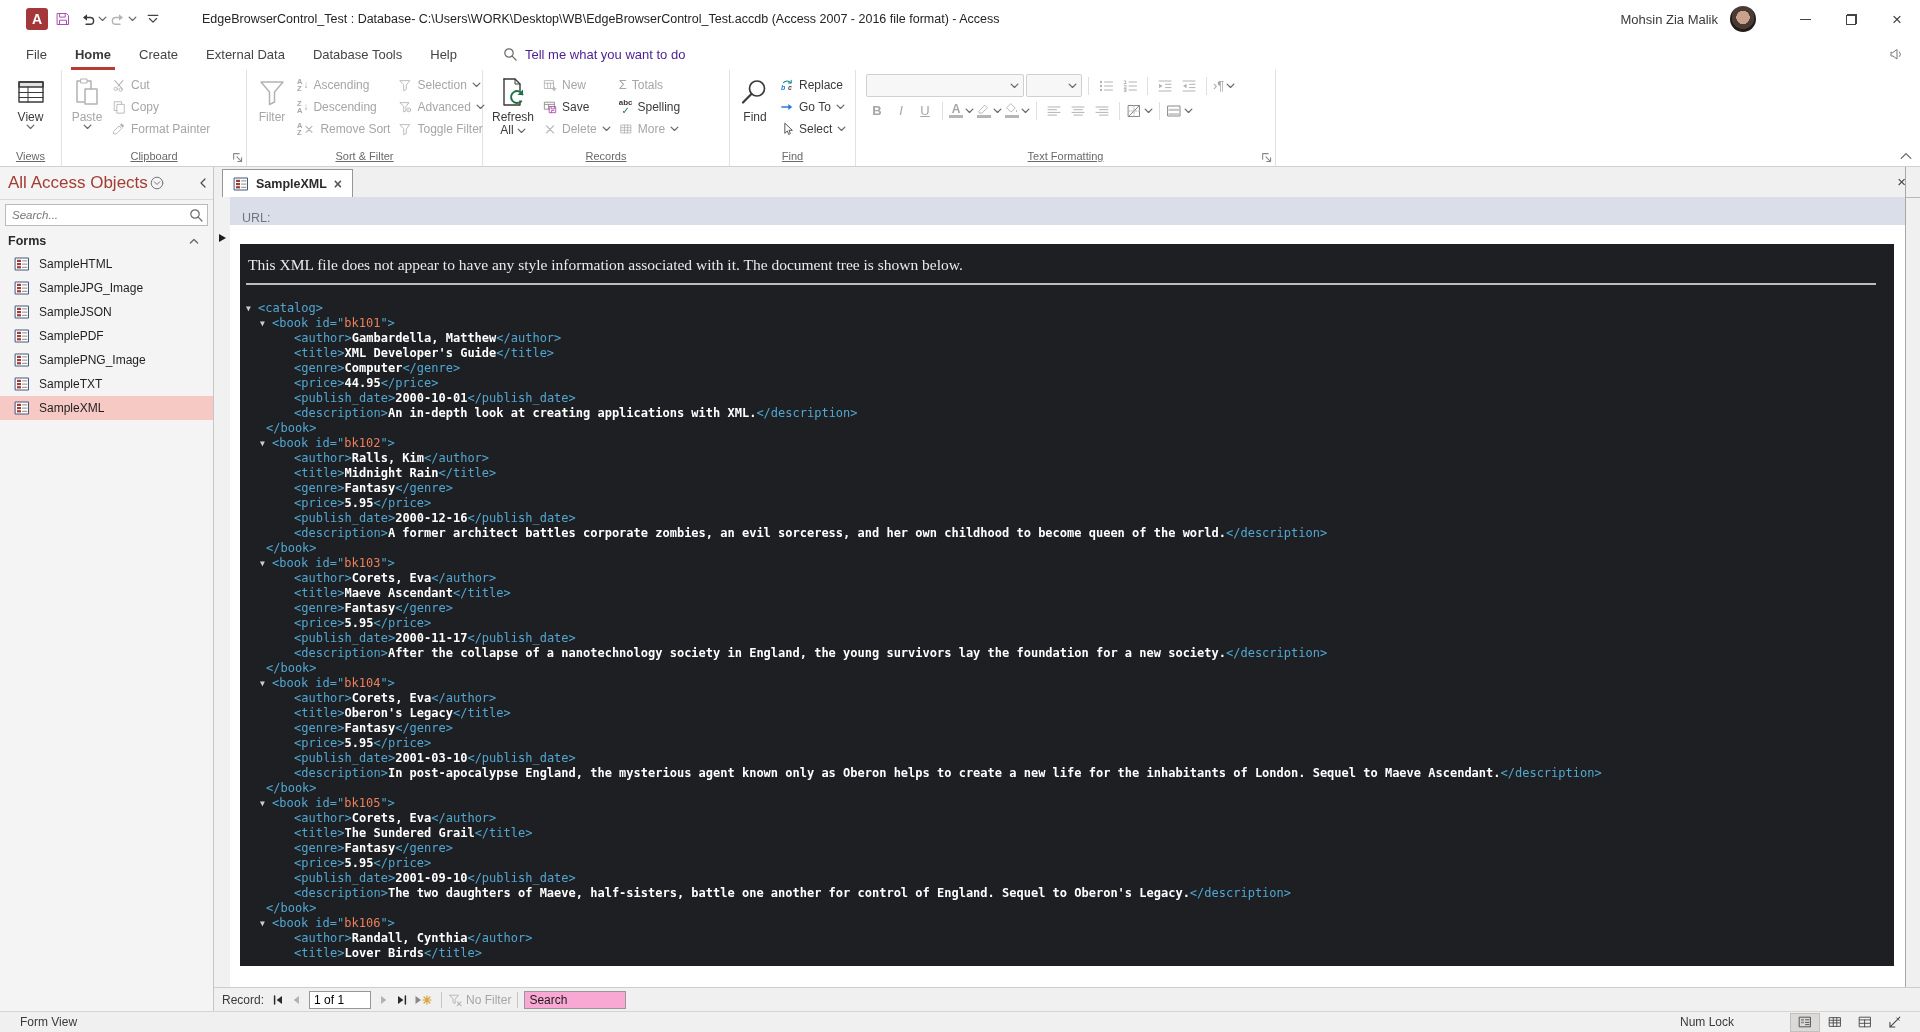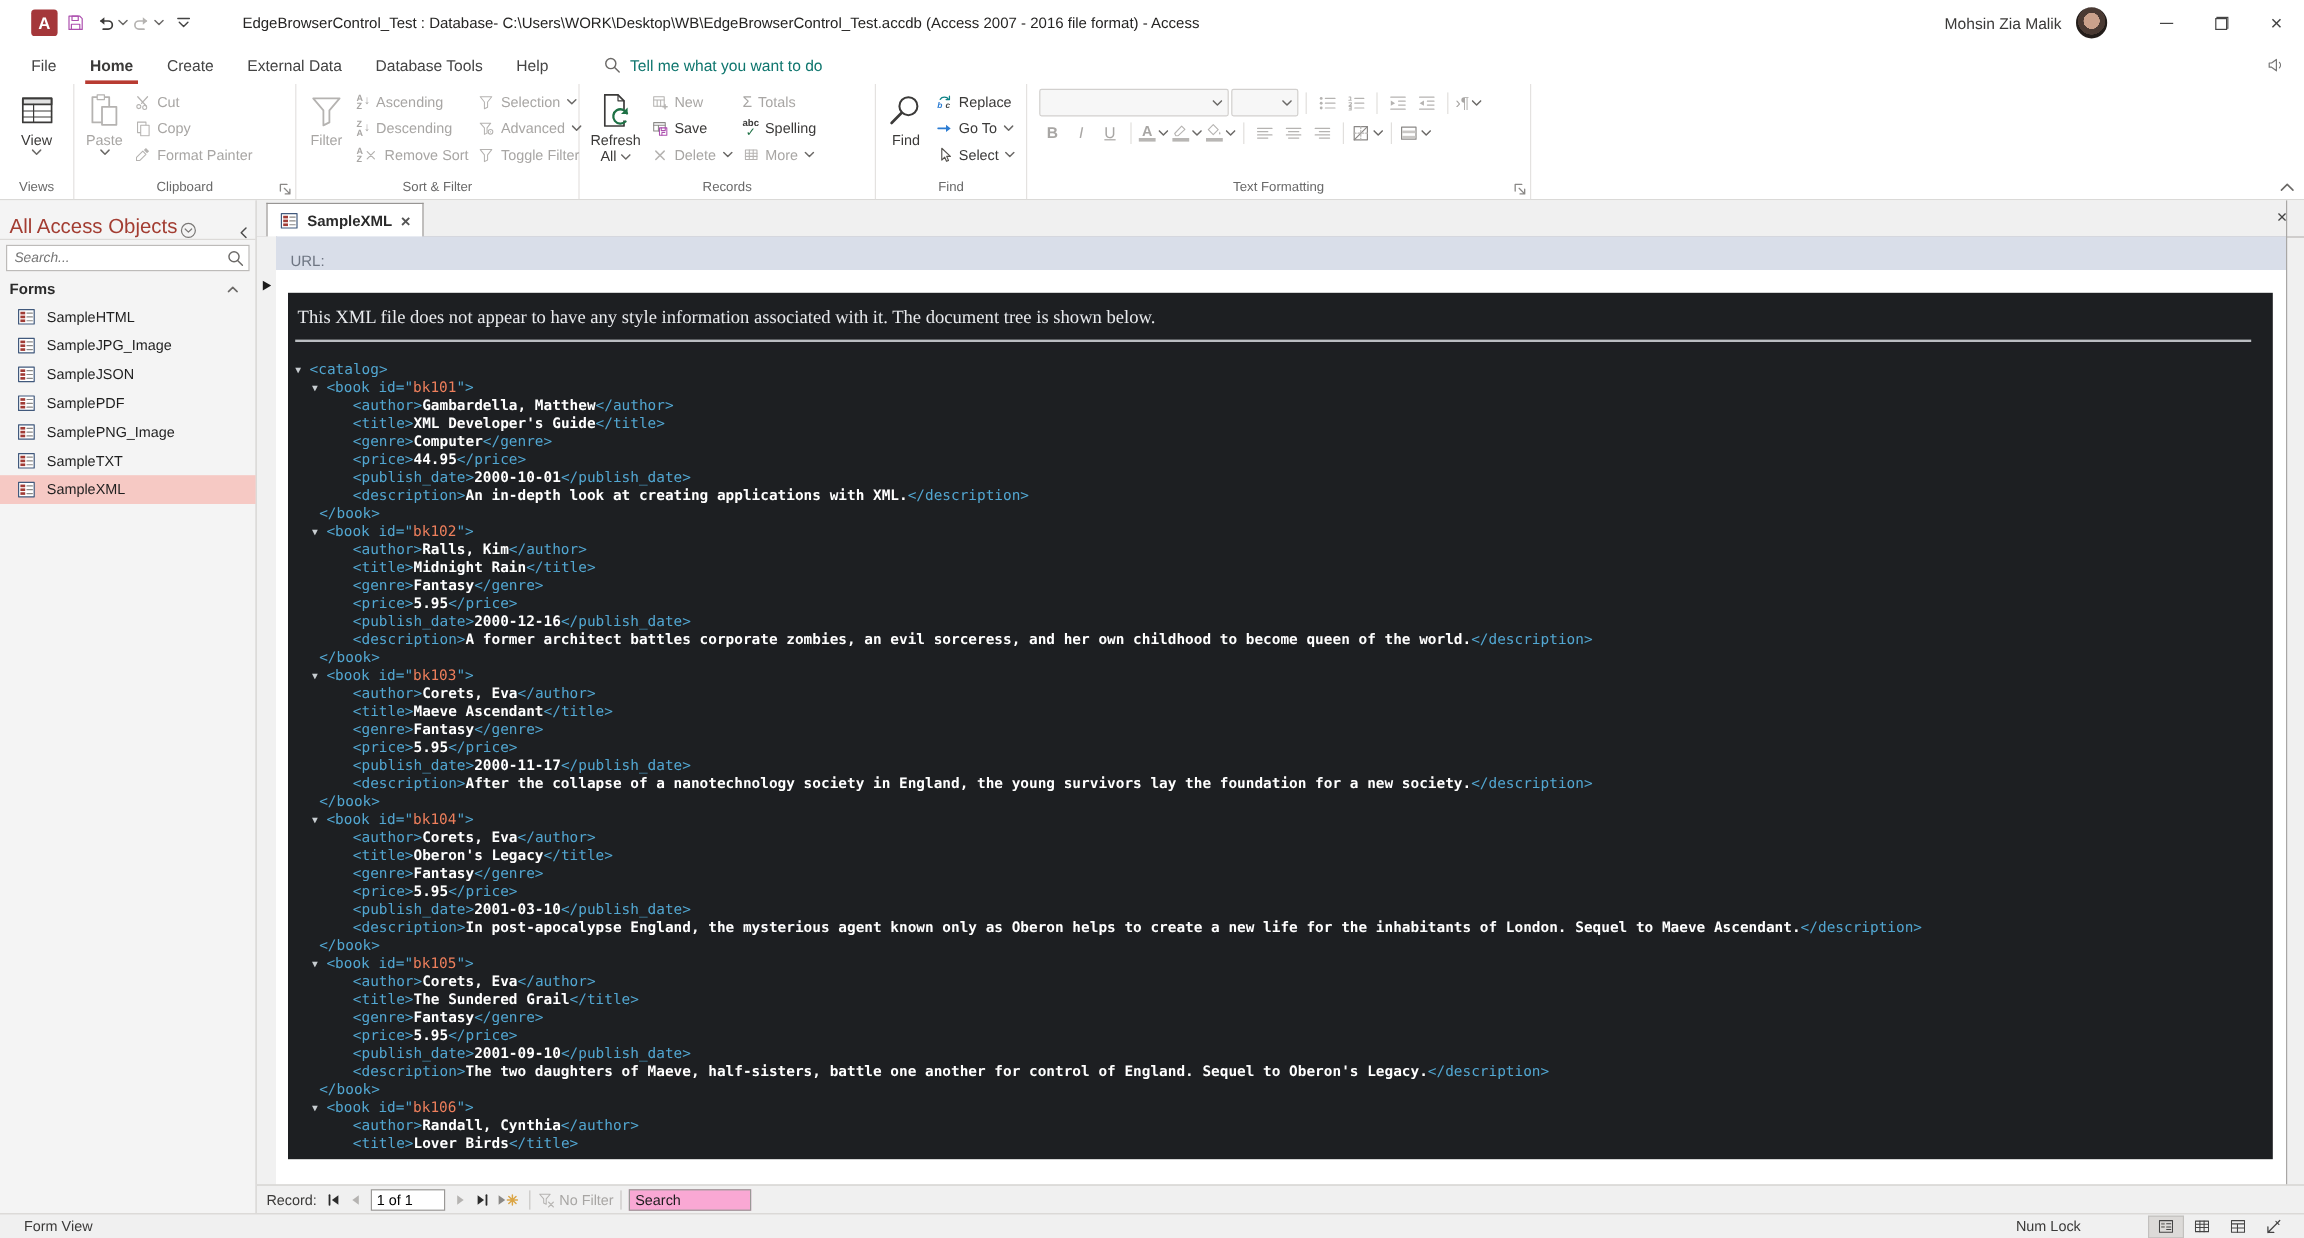--- a/index.html
+++ b/index.html
@@ -25,27 +25,27 @@
   .winbtn.min i{display:block;width:11px;height:0;border-top:1px solid #444;}
   .restore{position:relative;width:11px;height:11px;}
   .restore .r1{position:absolute;right:0;top:0;width:8px;height:8px;border:1px solid #444;background:#fff;}
   .restore .r2{position:absolute;left:0;bottom:0;width:8px;height:8px;border:1px solid #444;background:#fff;}
   .closeglyph{font-size:17px;line-height:17px;color:#444;}
   
   #tabsrow{position:absolute;left:0;top:38px;width:1920px;height:32px;background:#fff;display:flex;align-items:stretch;}
   .rtab{padding:0 14px;display:flex;align-items:center;font-size:13px;color:#444;position:relative;}
   .rtab.active{color:#3b3a39;font-weight:bold;}
   .rtab.active:after{content:"";position:absolute;left:10px;right:10px;bottom:0;border-bottom:3px solid #b83b32;}
-  #tellme{display:flex;align-items:center;gap:8px;margin-left:32px;font-size:13px;color:#0f766e;}
+  #tellme{display:flex;align-items:center;gap:8px;margin-left:32px;font-size:13px;color:#4c1d95;}
   #tabsrow-right{margin-left:auto;display:flex;align-items:center;margin-right:16px;}
   
   #ribbon{position:absolute;left:0;top:70px;width:1920px;height:96px;background:#fff;border-bottom:1px solid #d2d0ce;display:flex;}
   .grp{position:relative;display:flex;flex-direction:column;border-right:1px solid #e4e2e0;box-sizing:border-box;}
   .grp-body{flex:1;display:flex;align-items:flex-start;padding:3px 4px 0 4px;}
-  .grp-label{height:18px;text-align:center;font-size:11px;color:#696969;line-height:16px;position:relative;}
+  .grp-label{height:18px;text-align:center;font-size:11px;color:#696969;line-height:16px;position:relative;text-decoration:underline;}
   .launcher{position:absolute;right:3px;bottom:3px;width:11px;height:11px;}
   .bb{display:flex;flex-direction:column;align-items:center;padding:3px 5px 0 5px;}
   .bb .lbl{font-size:12px;line-height:13px;text-align:center;margin-top:3px;white-space:nowrap;}
   .bb .with-car{display:flex;align-items:center;gap:3px;}
   .col{display:flex;flex-direction:column;padding-top:1px;}
   .sb{display:flex;align-items:center;gap:5px;height:22px;font-size:12px;padding:0 4px;white-space:nowrap;}
   .azstack{display:flex;align-items:center;gap:1px;}
   .azcol{display:flex;flex-direction:column;font-size:7.5px;line-height:7px;font-weight:bold;}
   .azarrow{font-size:10px;line-height:10px;}
   .glyphic{font-size:13px;line-height:14px;}
@@ -57,21 +57,21 @@
   .tfsep{width:1px;height:18px;background:#e1dfdd;margin:0 4px;}
   .tfbtn{min-width:22px;height:22px;display:flex;align-items:center;justify-content:center;gap:2px;}
   .biu{font-size:13px;width:20px;text-align:center;}
   .bold{font-weight:bold}.ital{font-style:italic}.und{text-decoration:underline}
   .Abtn{display:flex;flex-direction:column;align-items:center;line-height:10px;}
   .Abtn .al{font-size:12px;font-weight:bold;}
   .cbar{width:14px;height:3px;background:#b8b6b4;margin-top:1px;}
   #ribbon-collapse{position:absolute;right:8px;bottom:6px;width:12px;height:8px;}
   
   #navpane{position:absolute;left:0;top:167px;width:214px;bottom:20px;background:#f4f4f4;border-right:1px solid #c8c6c4;box-sizing:border-box;}
-  #np-header{height:32px;display:flex;align-items:flex-end;padding:0 6px 0 8px;border-bottom:1px solid #dcdad8;}
+  #np-header{height:32px;display:flex;align-items:center;padding:0 6px 0 8px;border-bottom:1px solid #dcdad8;}
   #np-title{font-size:17px;color:#a33d32;white-space:nowrap;}
   #np-search{margin:4px 5px;height:20px;background:#fff;border:1px solid #bdbbb9;display:flex;align-items:center;padding:0 4px;}
   #np-search input{flex:1;border:0;outline:0;font-size:11.5px;font-style:italic;color:#555;background:transparent;font-family:"Liberation Sans",sans-serif;}
   #np-group{display:flex;align-items:center;height:22px;padding:0 8px;font-size:12.5px;font-weight:bold;color:#2b2b2b;}
   .nav-item{display:flex;align-items:center;gap:9px;height:24px;padding-left:14px;font-size:12px;color:#1f1f1f;}
   .nav-item.sel{background:#f6c9c4;}
   
   #docarea{position:absolute;left:214px;top:167px;right:0;bottom:20px;background:#f0f0f0;}
   #tabbar{position:absolute;left:0;top:0;right:0;height:30px;background:#f0f0f0;border-bottom:1px solid #b9b7b5;}
   .doctab{position:absolute;left:8px;top:2px;height:28px;background:#fff;border:1px solid #989694;border-bottom:none;

